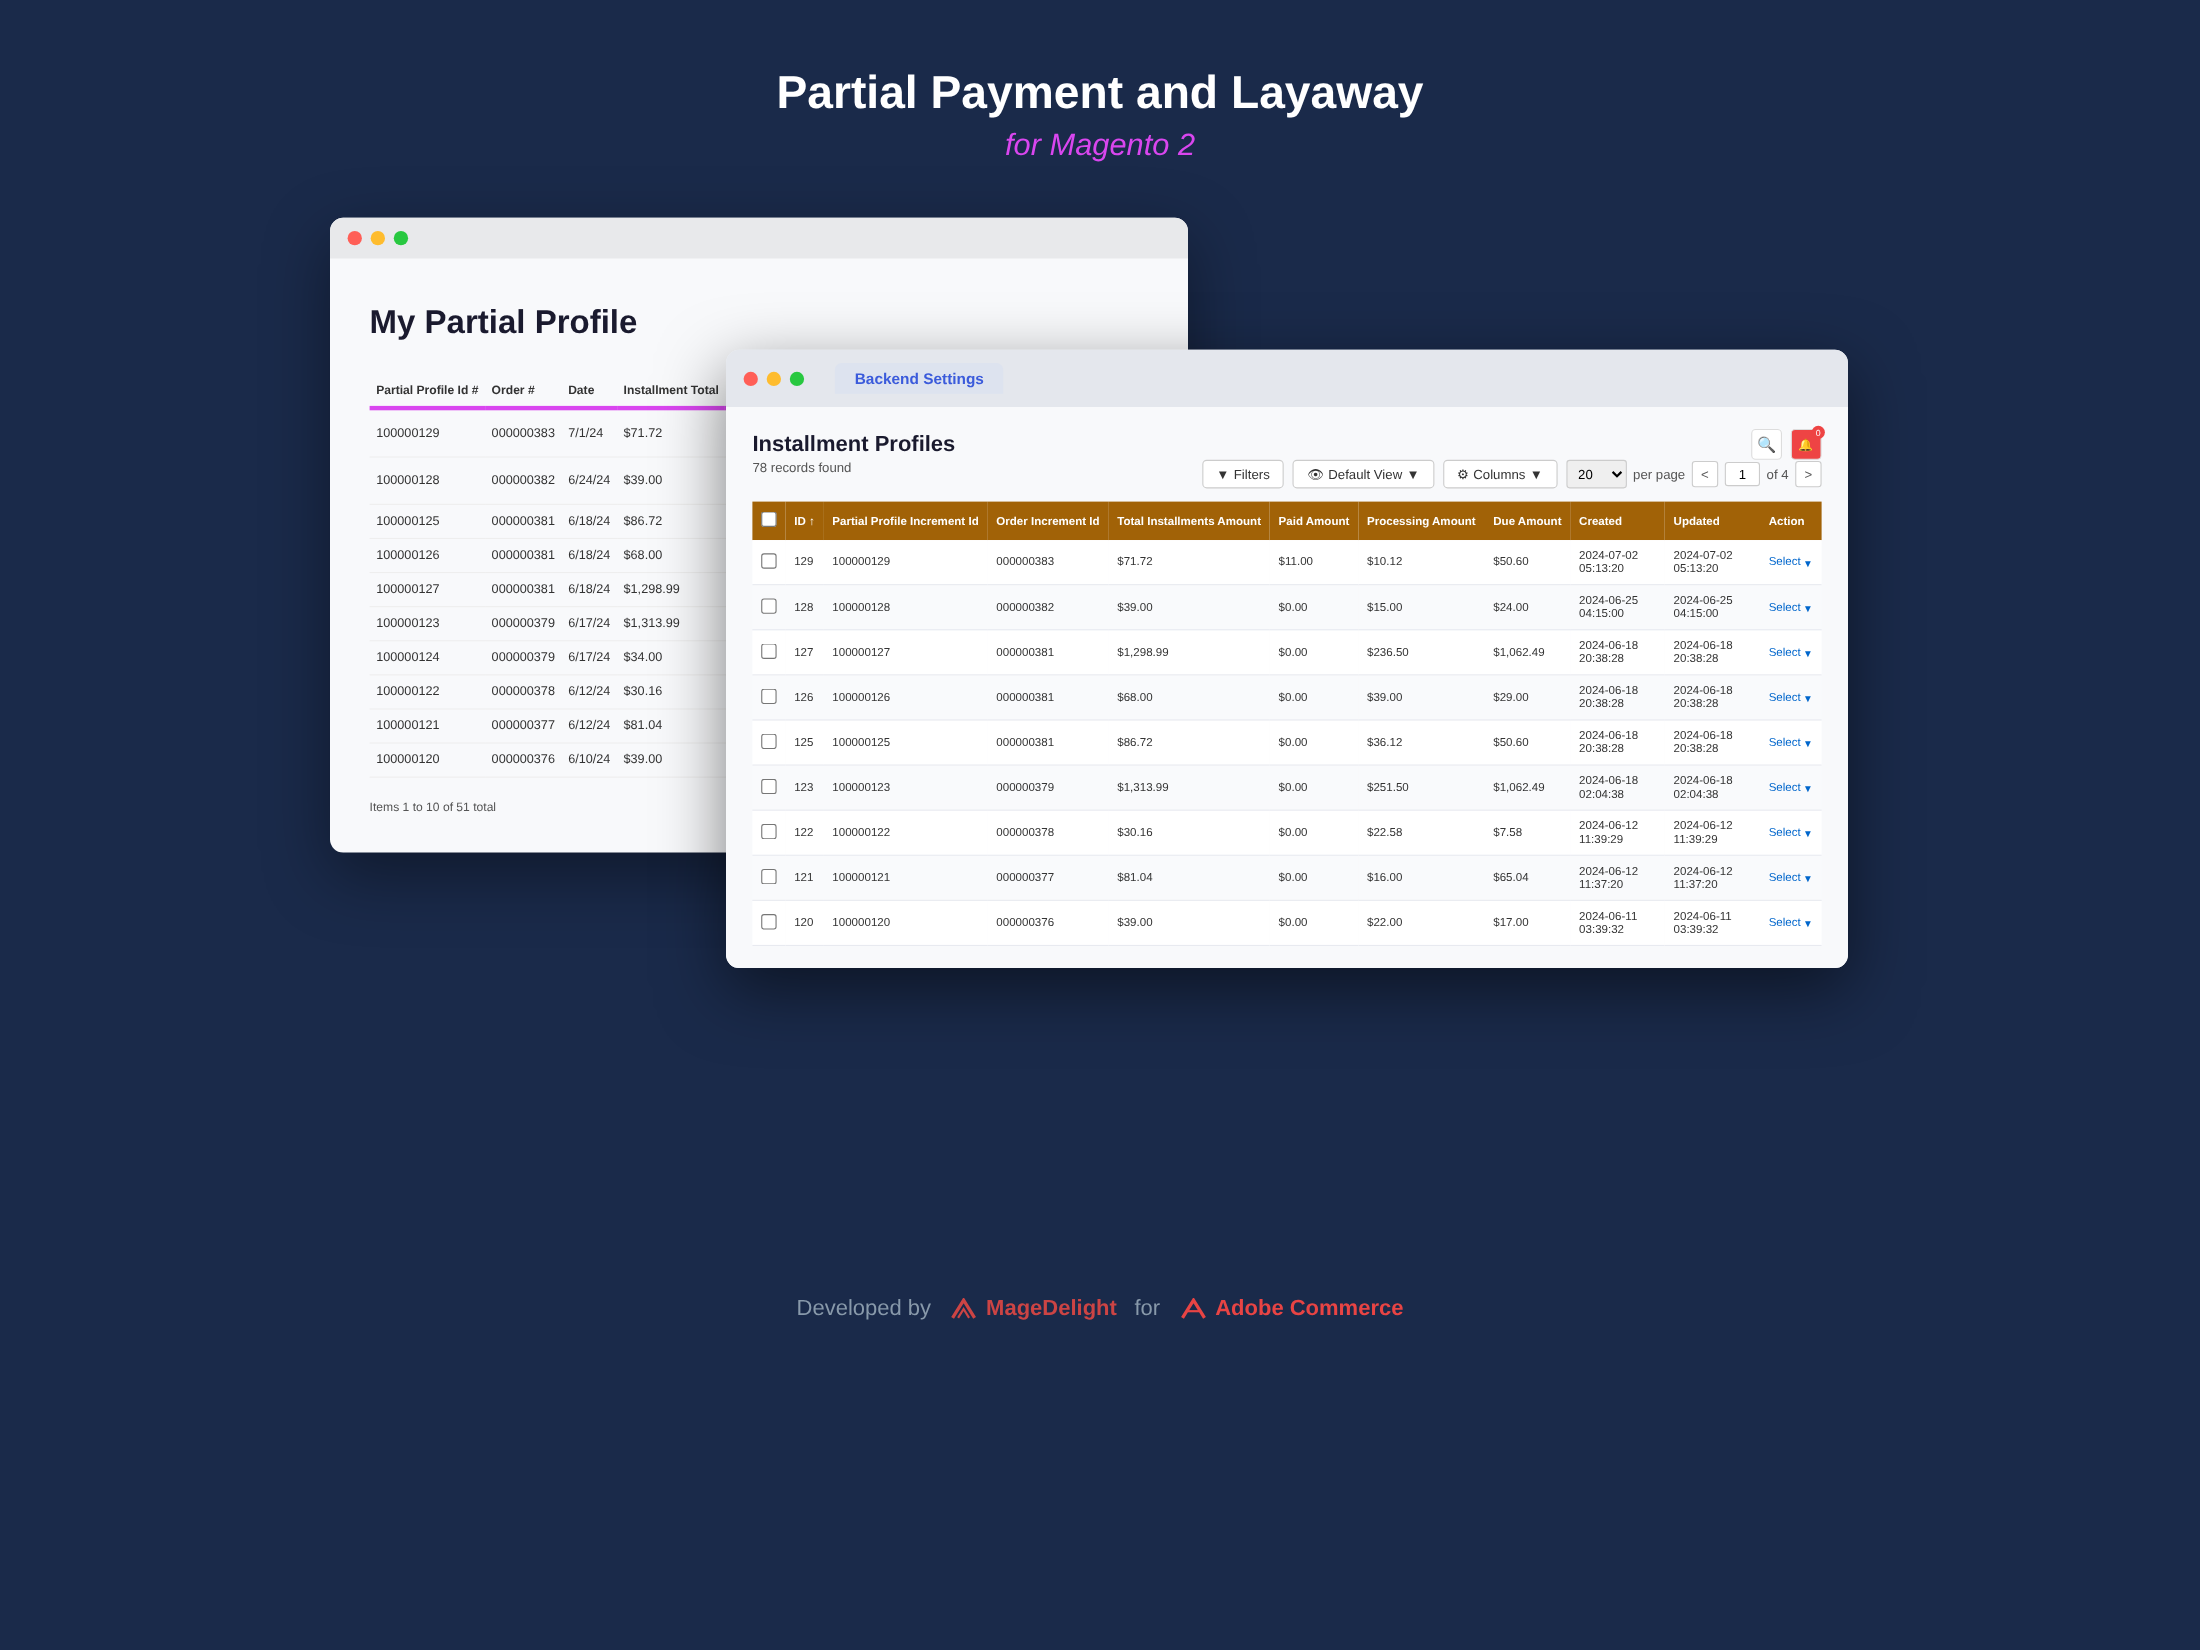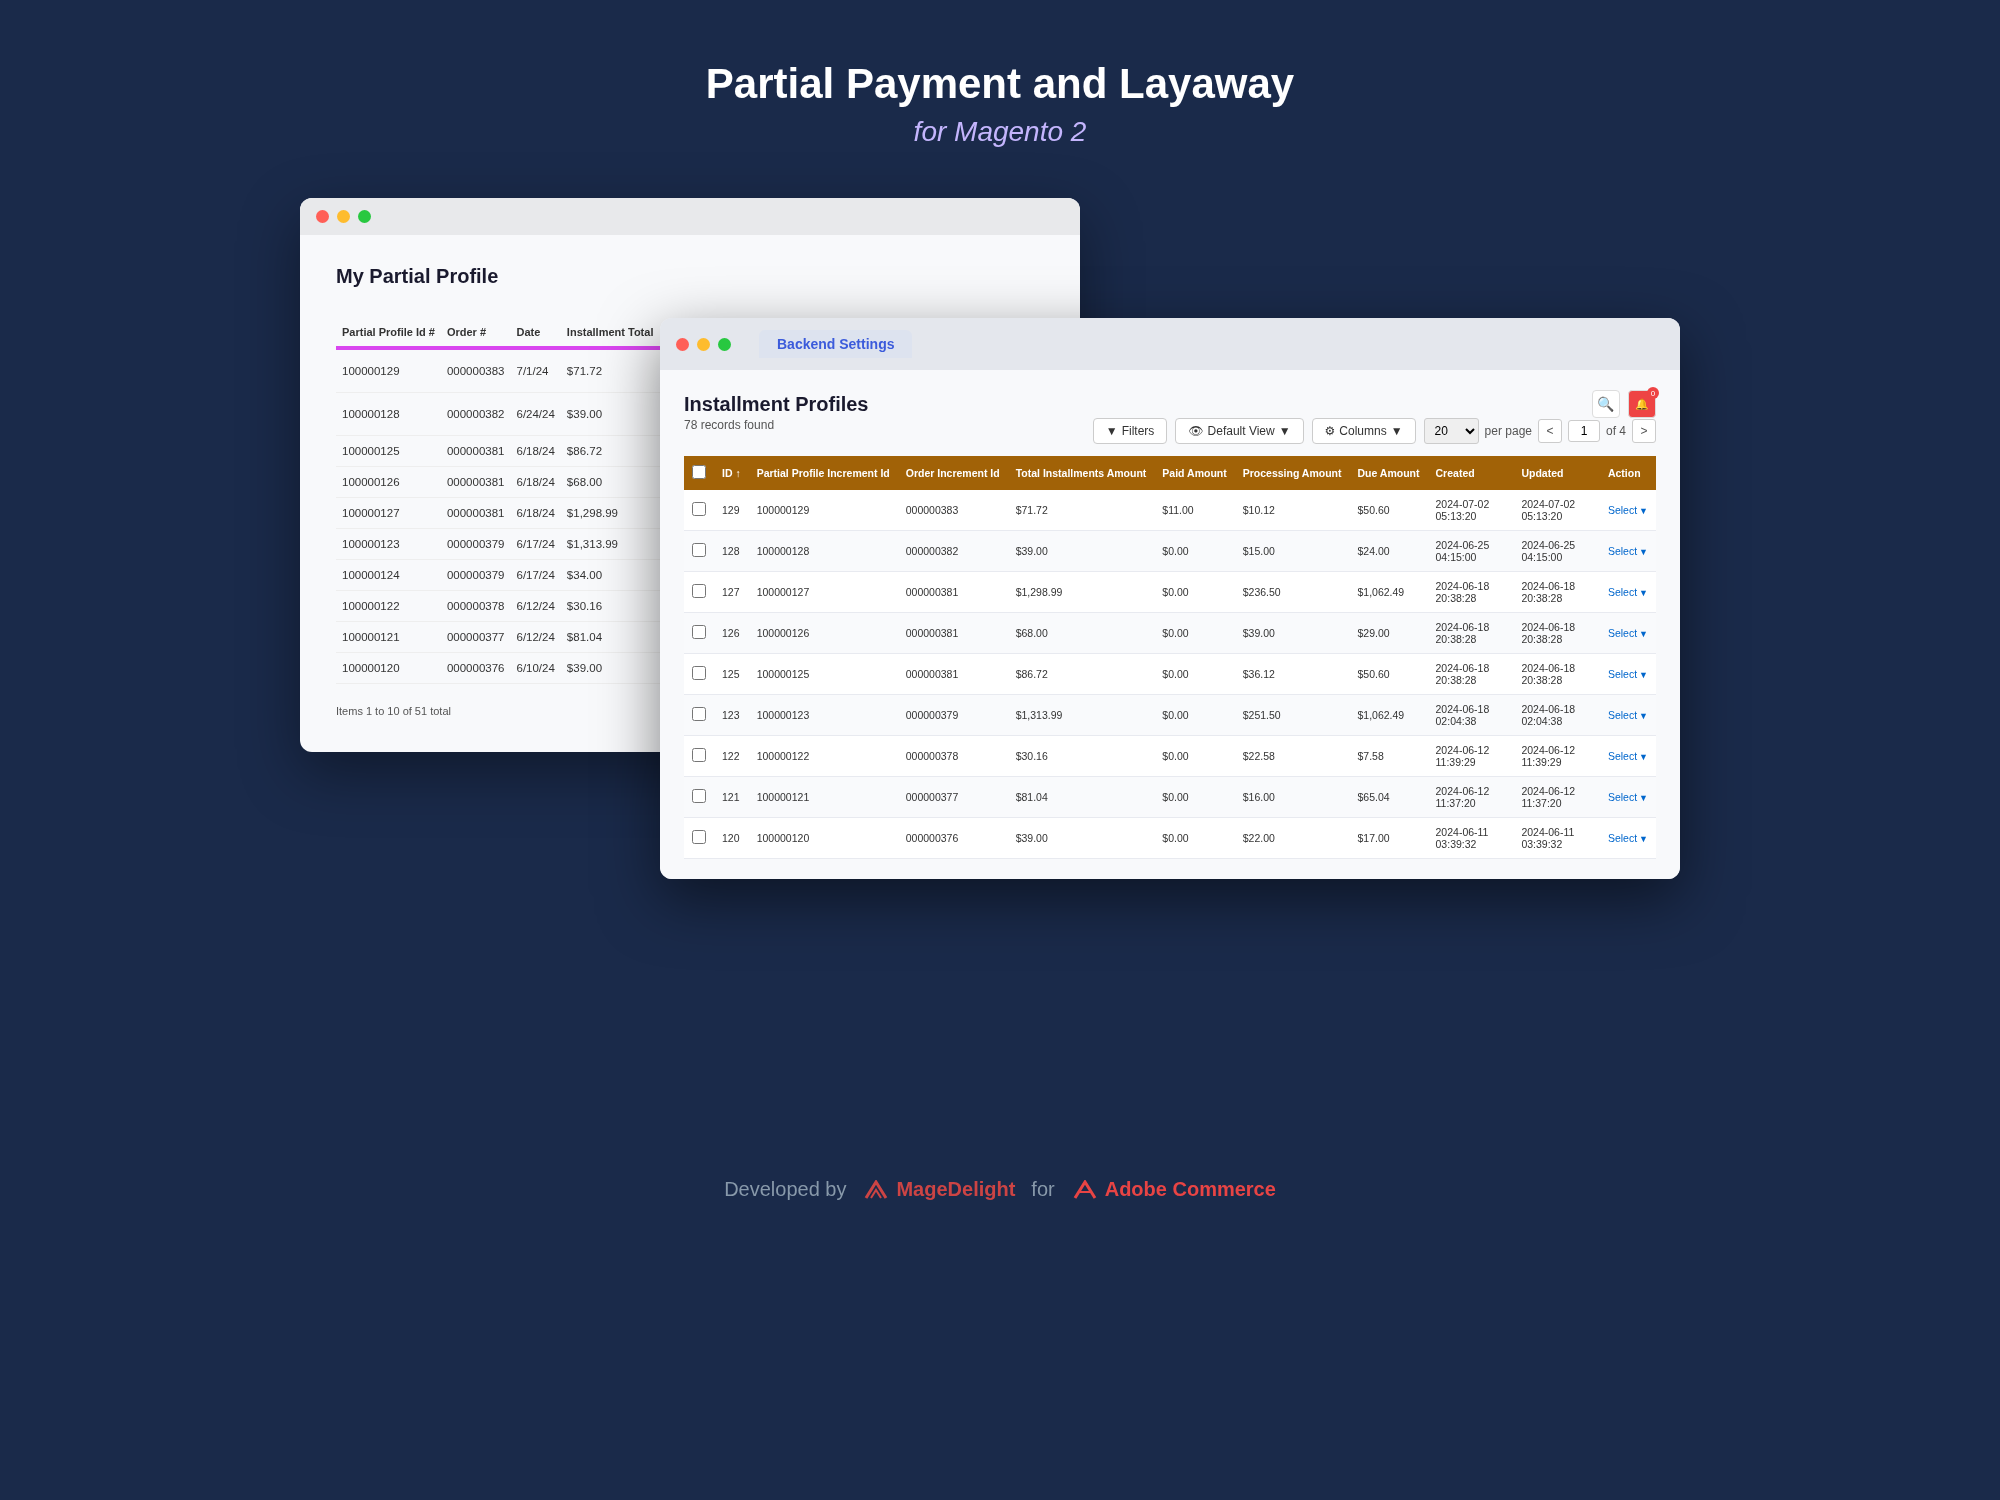--- a/index.html
+++ b/index.html
@@ -18,21 +18,21 @@
       text-align: center;
       margin-bottom: 50px;
     }
     .page-title {
       color: #ffffff;
       font-size: 42px;
       font-weight: 700;
       margin-bottom: 8px;
     }
     .page-subtitle {
-      color: #c4b5fd;
+      color: #d946ef;
       font-size: 28px;
       font-style: italic;
     }
 
     .screenshots-container {
       position: relative;
       width: 1400px;
       height: 900px;
       margin-bottom: 60px;
     }
@@ -58,24 +58,25 @@
     }
     .dot { width: 13px; height: 13px; border-radius: 50%; }
     .dot-red { background: #ff5f57; }
     .dot-yellow { background: #febc2e; }
     .dot-green { background: #28c840; }
 
     .window-content {
       padding: 30px 36px;
     }
     .frontend-title {
-      font-size: 20px;
+      font-size: 30px;
       font-weight: 600;
       color: #1a1a2e;
       margin-bottom: 30px;
+      margin-top: 12px;
     }
     .frontend-table {
       width: 100%;
       border-collapse: collapse;
       font-size: 12px;
     }
     .frontend-table th {
       text-align: left;
       color: #333;
       font-weight: 600;

